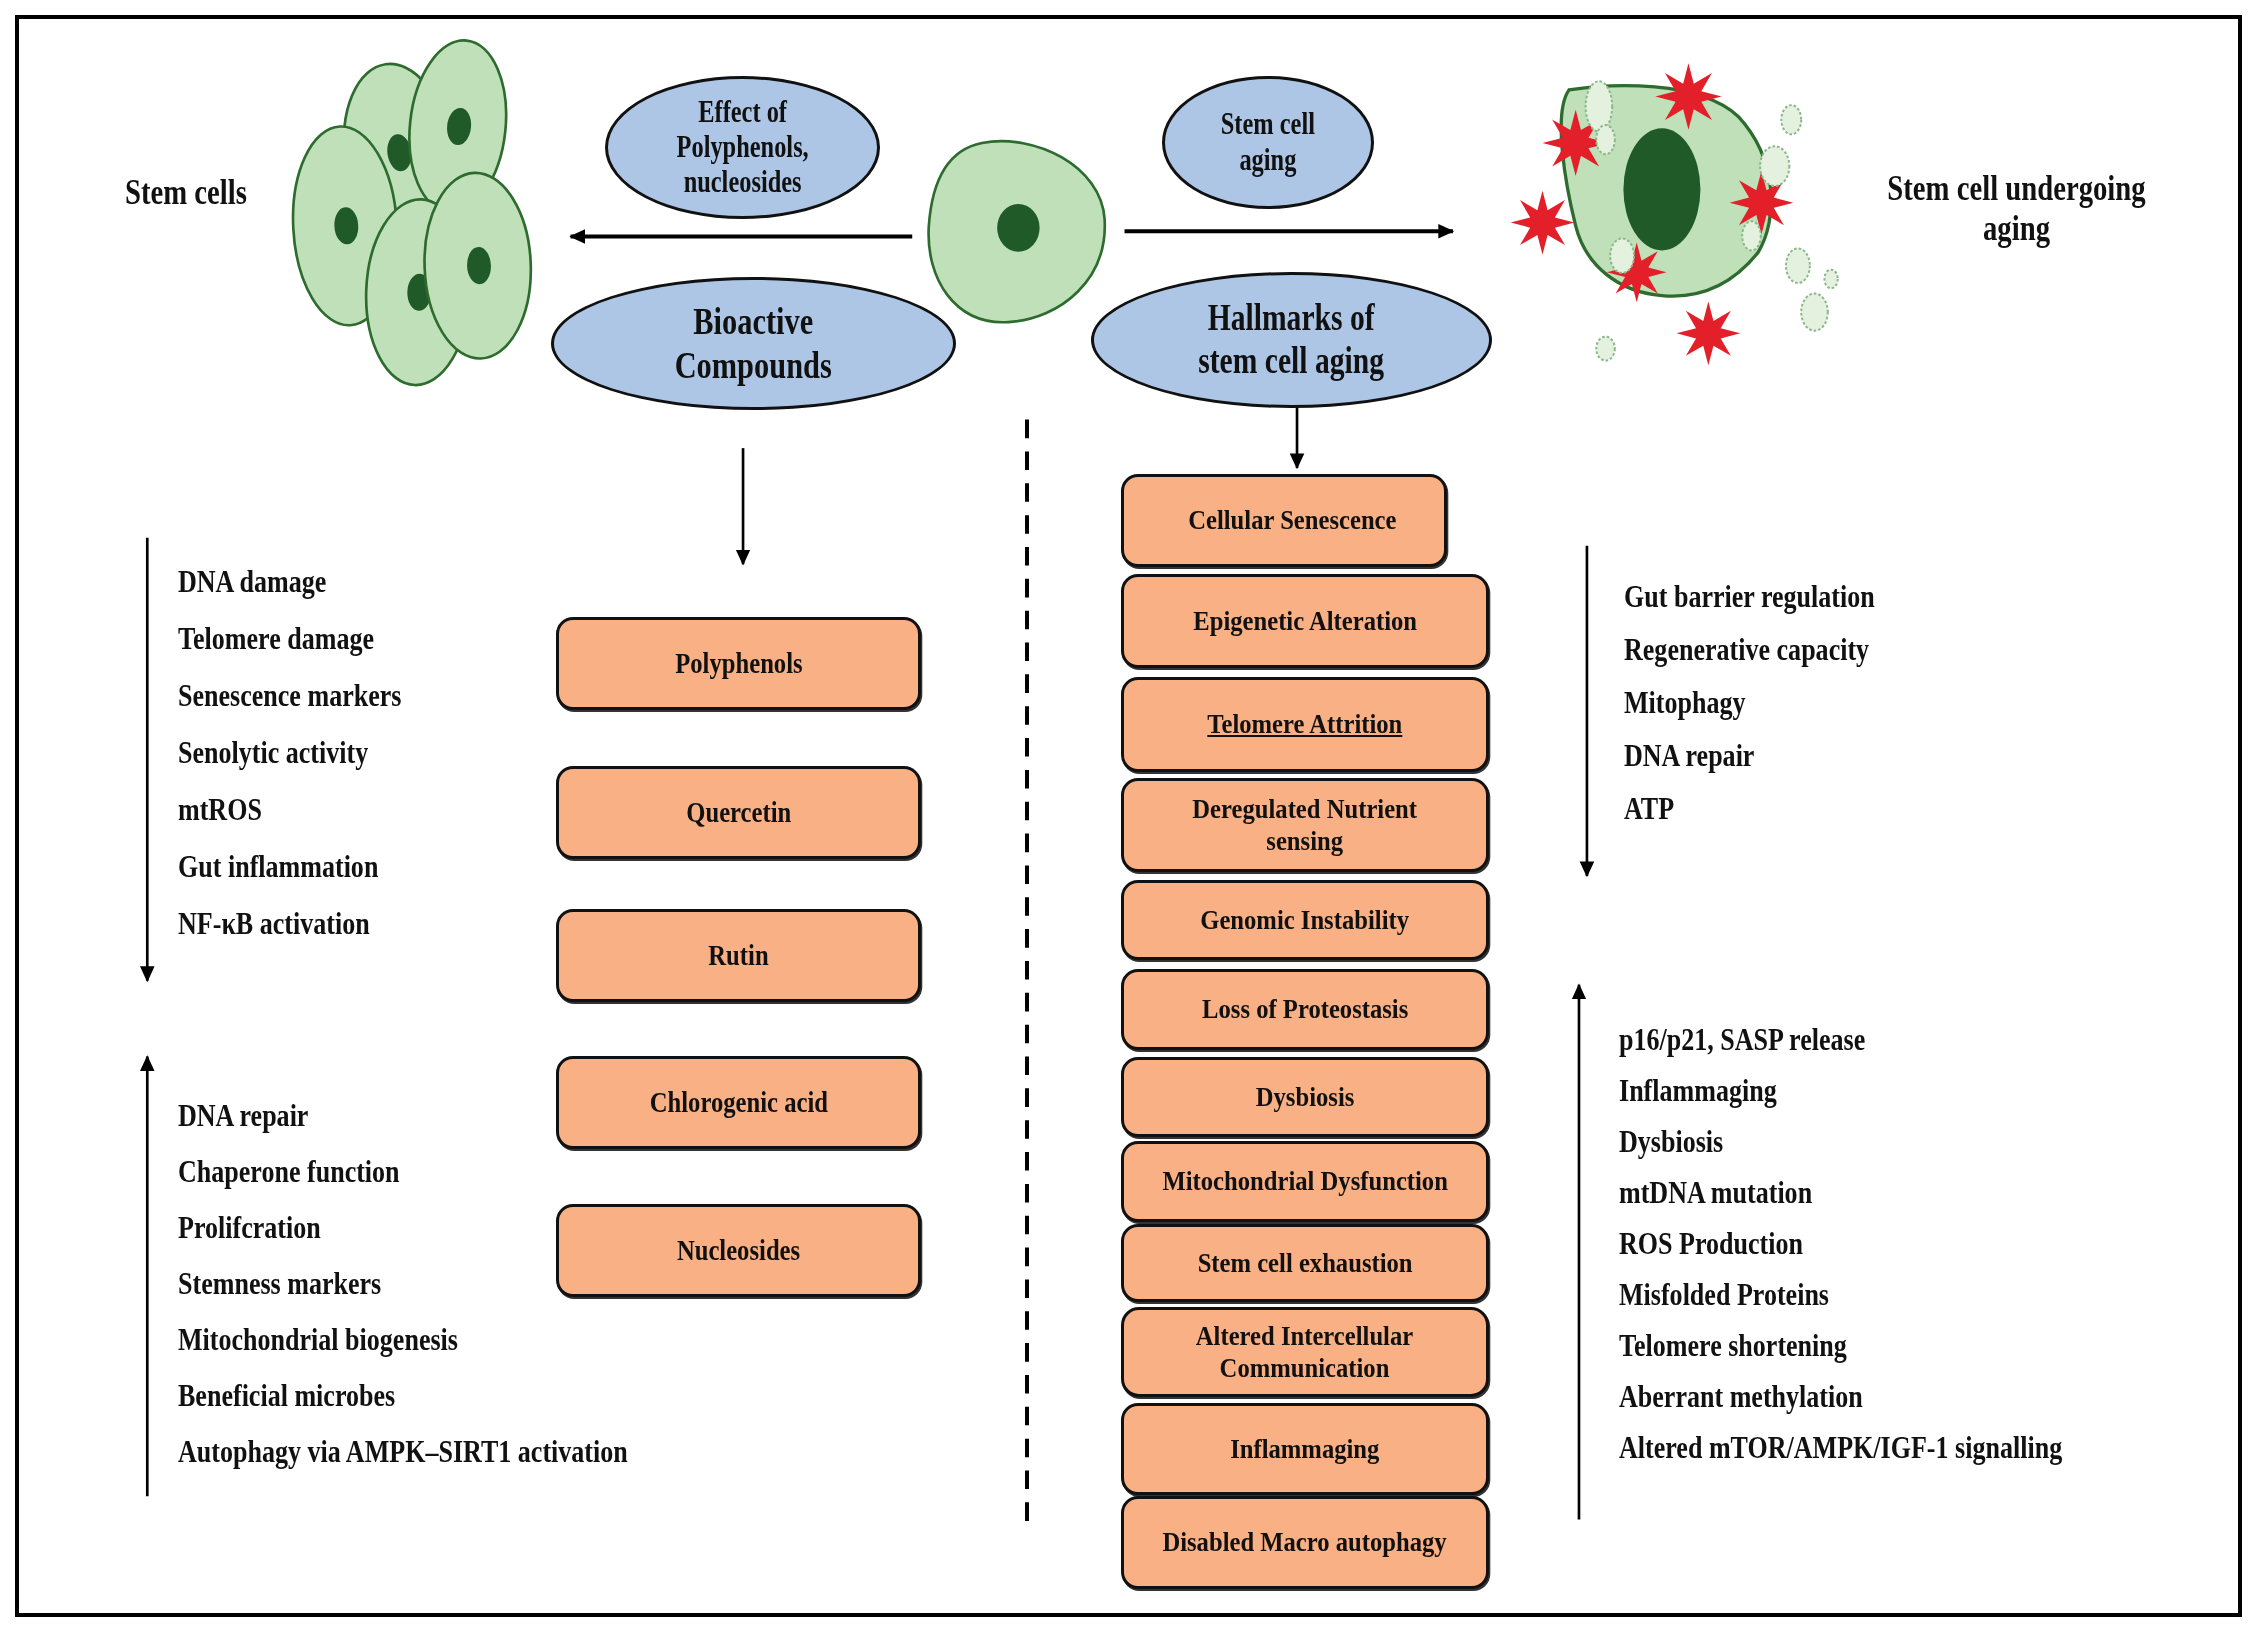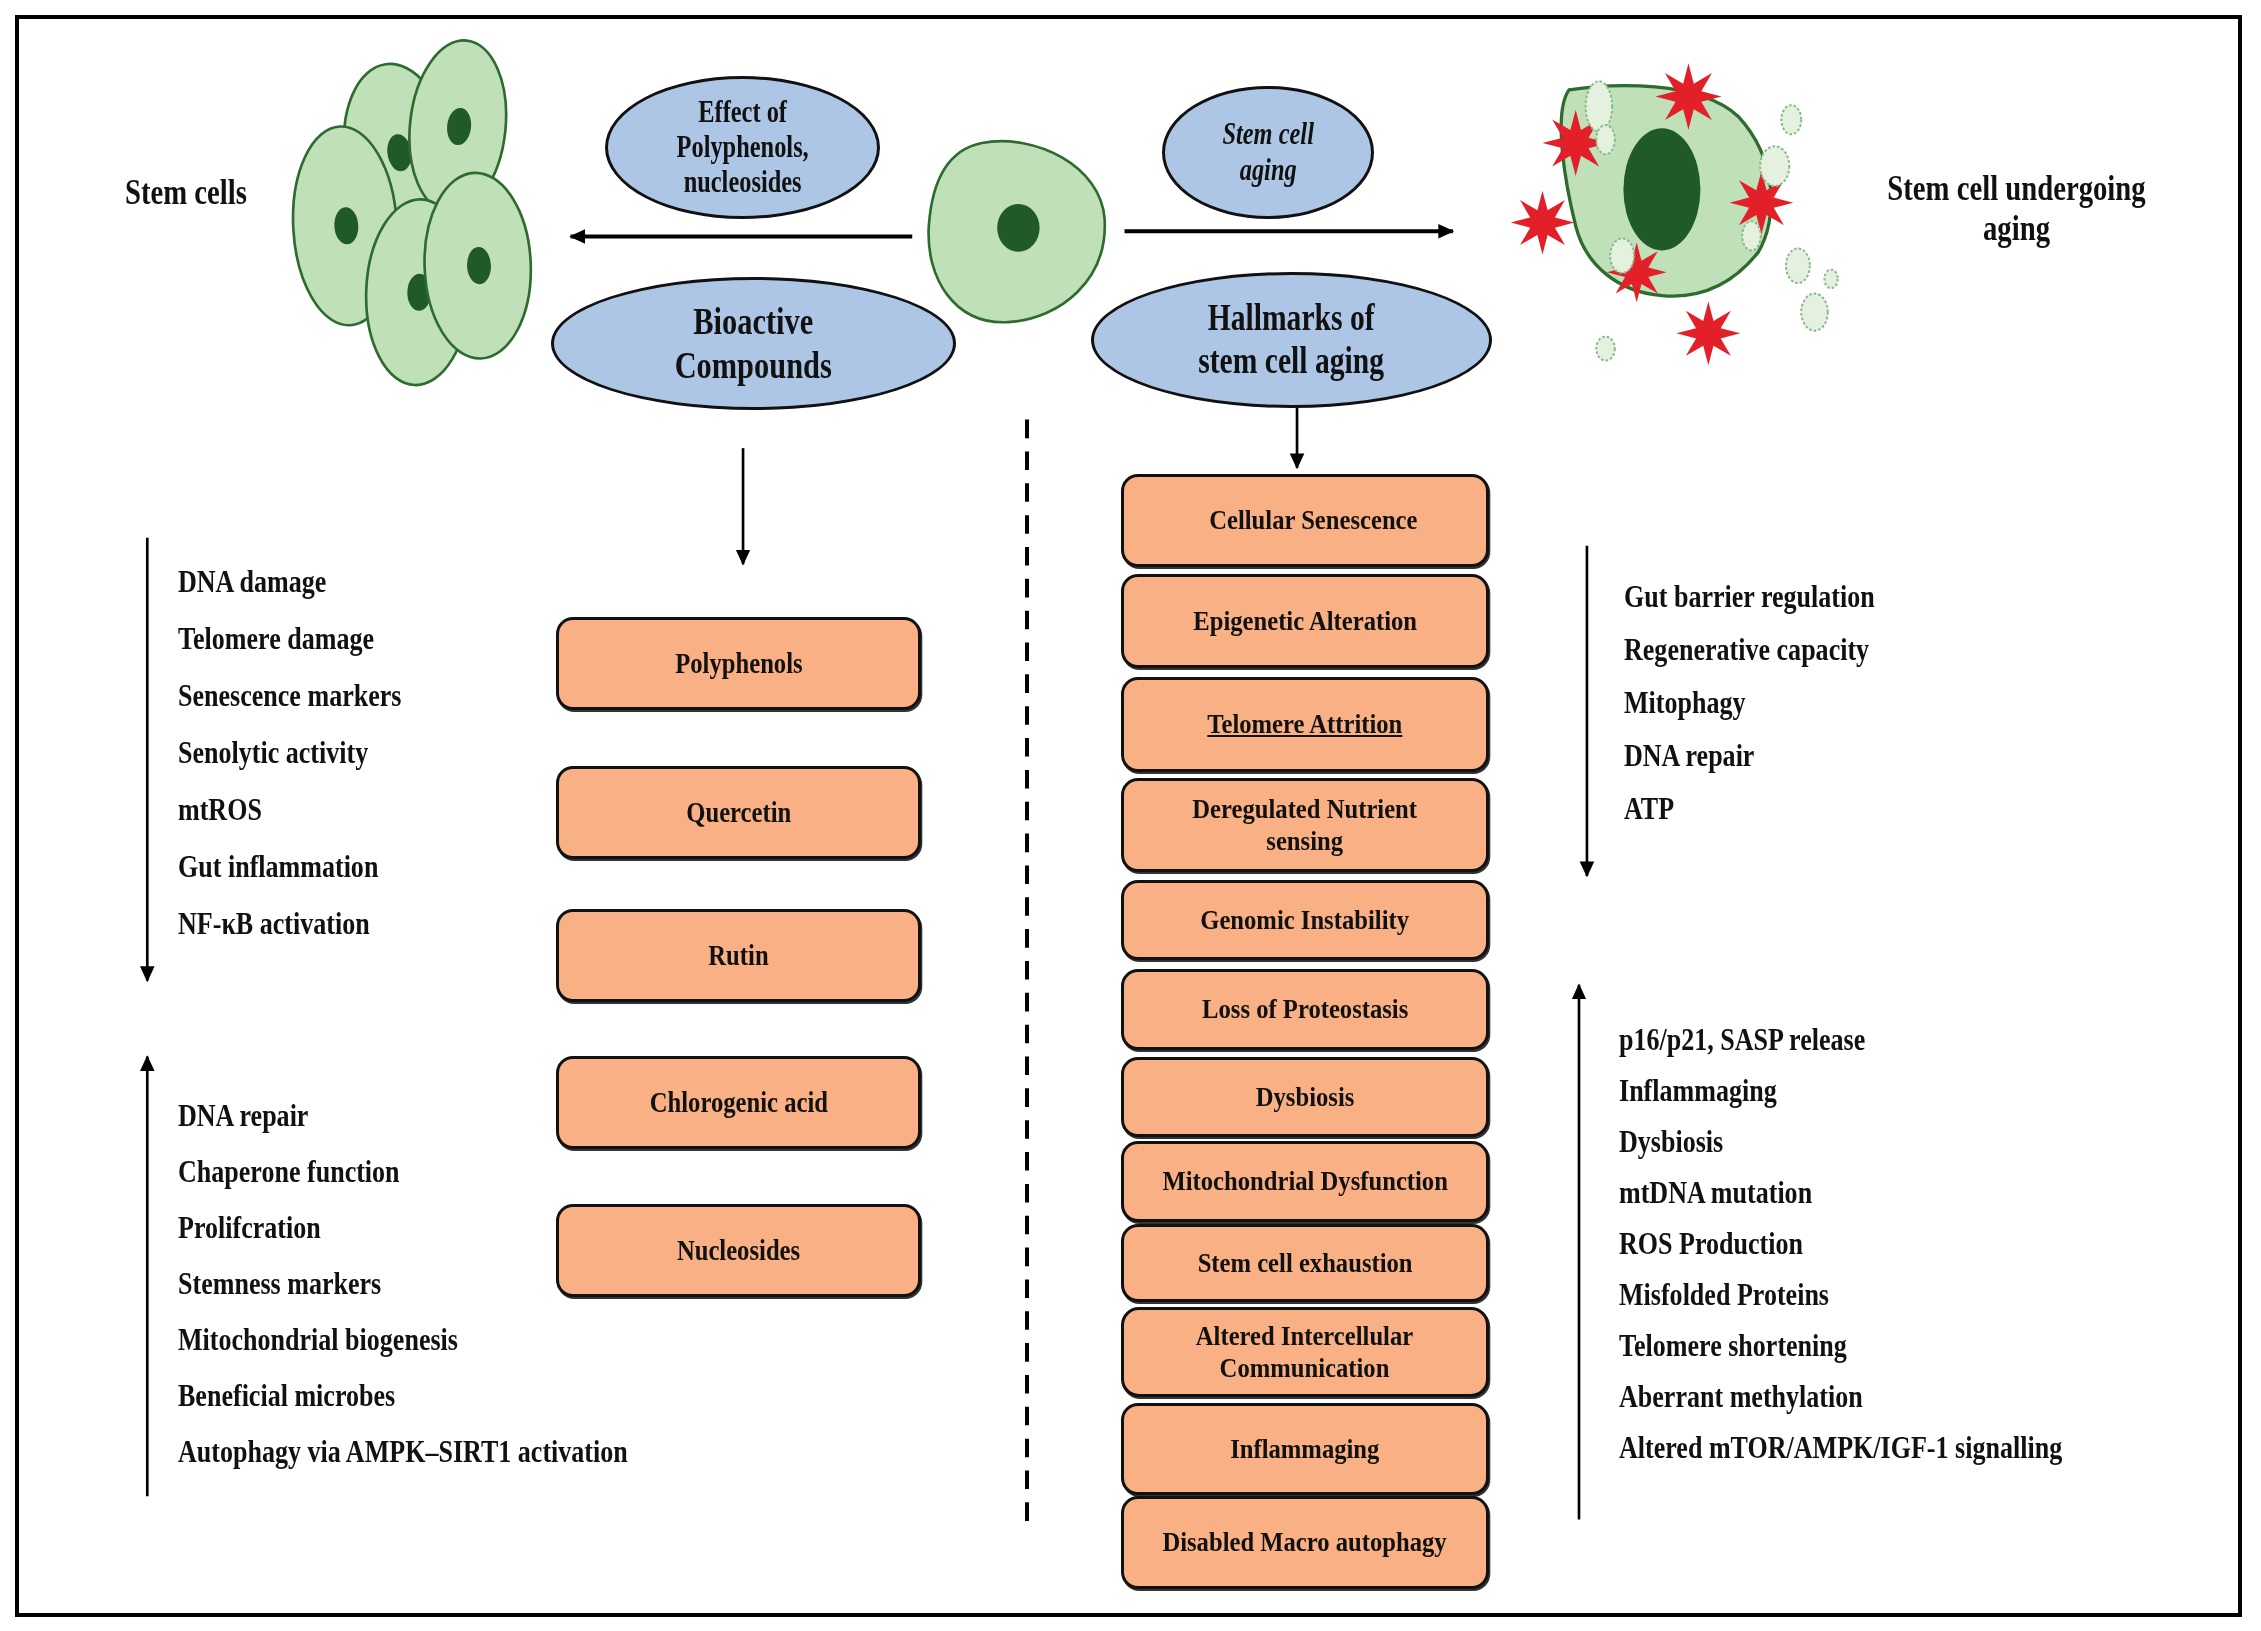--- a/index.html
+++ b/index.html
@@ -112,21 +112,21 @@
     <span style="font-size:30.5px">Polyphenols,</span>
     <span style="font-size:30.5px">nucleosides</span>
   </div>
 </div>
 <div class="oval" style="left:551px; top:277px; width:405px; height:133px;">
   <div>
     <span style="font-size:38px">Bioactive</span>
     <span style="font-size:38px">Compounds</span>
   </div>
 </div>
-<div class="oval" style="left:1162px; top:86px; width:212px; height:133px;font-style:italic;">
+<div class="oval" style="left:1162px; top:76px; width:212px; height:133px;">
   <div>
     <span style="font-size:30.5px">Stem cell</span>
     <span style="font-size:30.5px">aging</span>
   </div>
 </div>
 <div class="oval" style="left:1091px; top:272px; width:401px; height:136px;">
   <div>
     <span style="font-size:37px">Hallmarks of</span>
     <span style="font-size:37px">stem cell aging</span>
   </div>
@@ -163,21 +163,21 @@
     <div style="height: 56px;">DNA repair</div>
     <div style="height: 56px;">Chaperone function</div>
     <div style="height: 56px;">Prolifcration</div>
     <div style="height: 56px;">Stemness markers</div>
     <div style="height: 56px;">Mitochondrial biogenesis</div>
     <div style="height: 56px;">Beneficial microbes</div>
     <div style="height: 56px;">Autophagy via AMPK–SIRT1 activation</div>
   </div>
 
 <div id="hallmark-boxes">
-    <div class="box hbox" style="left: 1121px; top: 474px; width: 368px; height: 93px; padding-left: 16px;">
+    <div class="box hbox" style="left: 1121px; top: 474px; width: 326px; height: 93px; padding-left: 16px;">
       <div>
         <span>Cellular Senescence</span>
       </div>
     </div>
     <div class="box hbox" style="left: 1121px; top: 574px; width: 368px; height: 94px;">
       <div>
         <span>Epigenetic Alteration</span>
       </div>
     </div>
     <div class="box hbox" style="left: 1121px; top: 677px; width: 368px; height: 95px; text-decoration: underline;">

